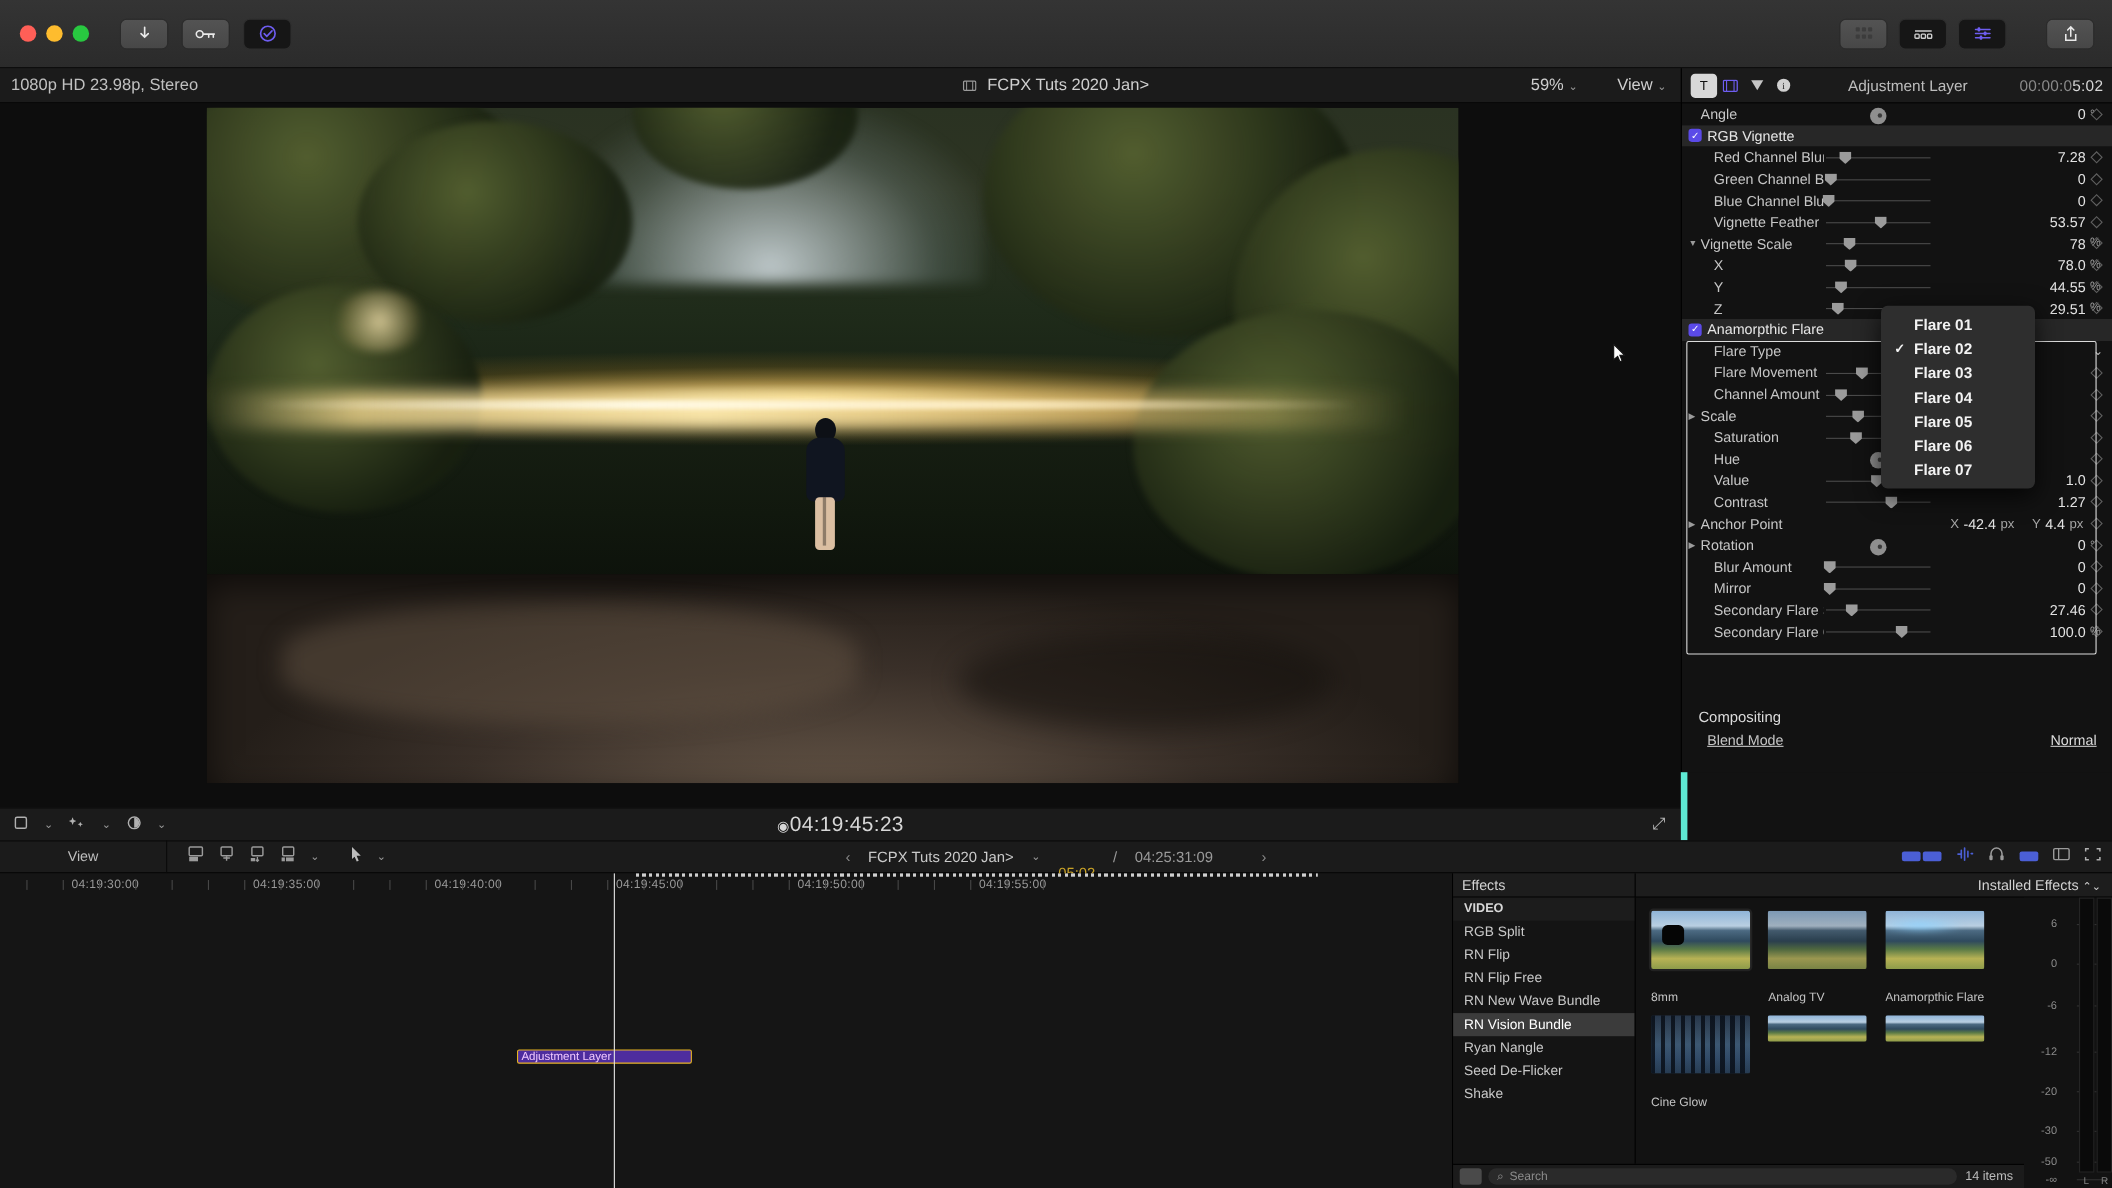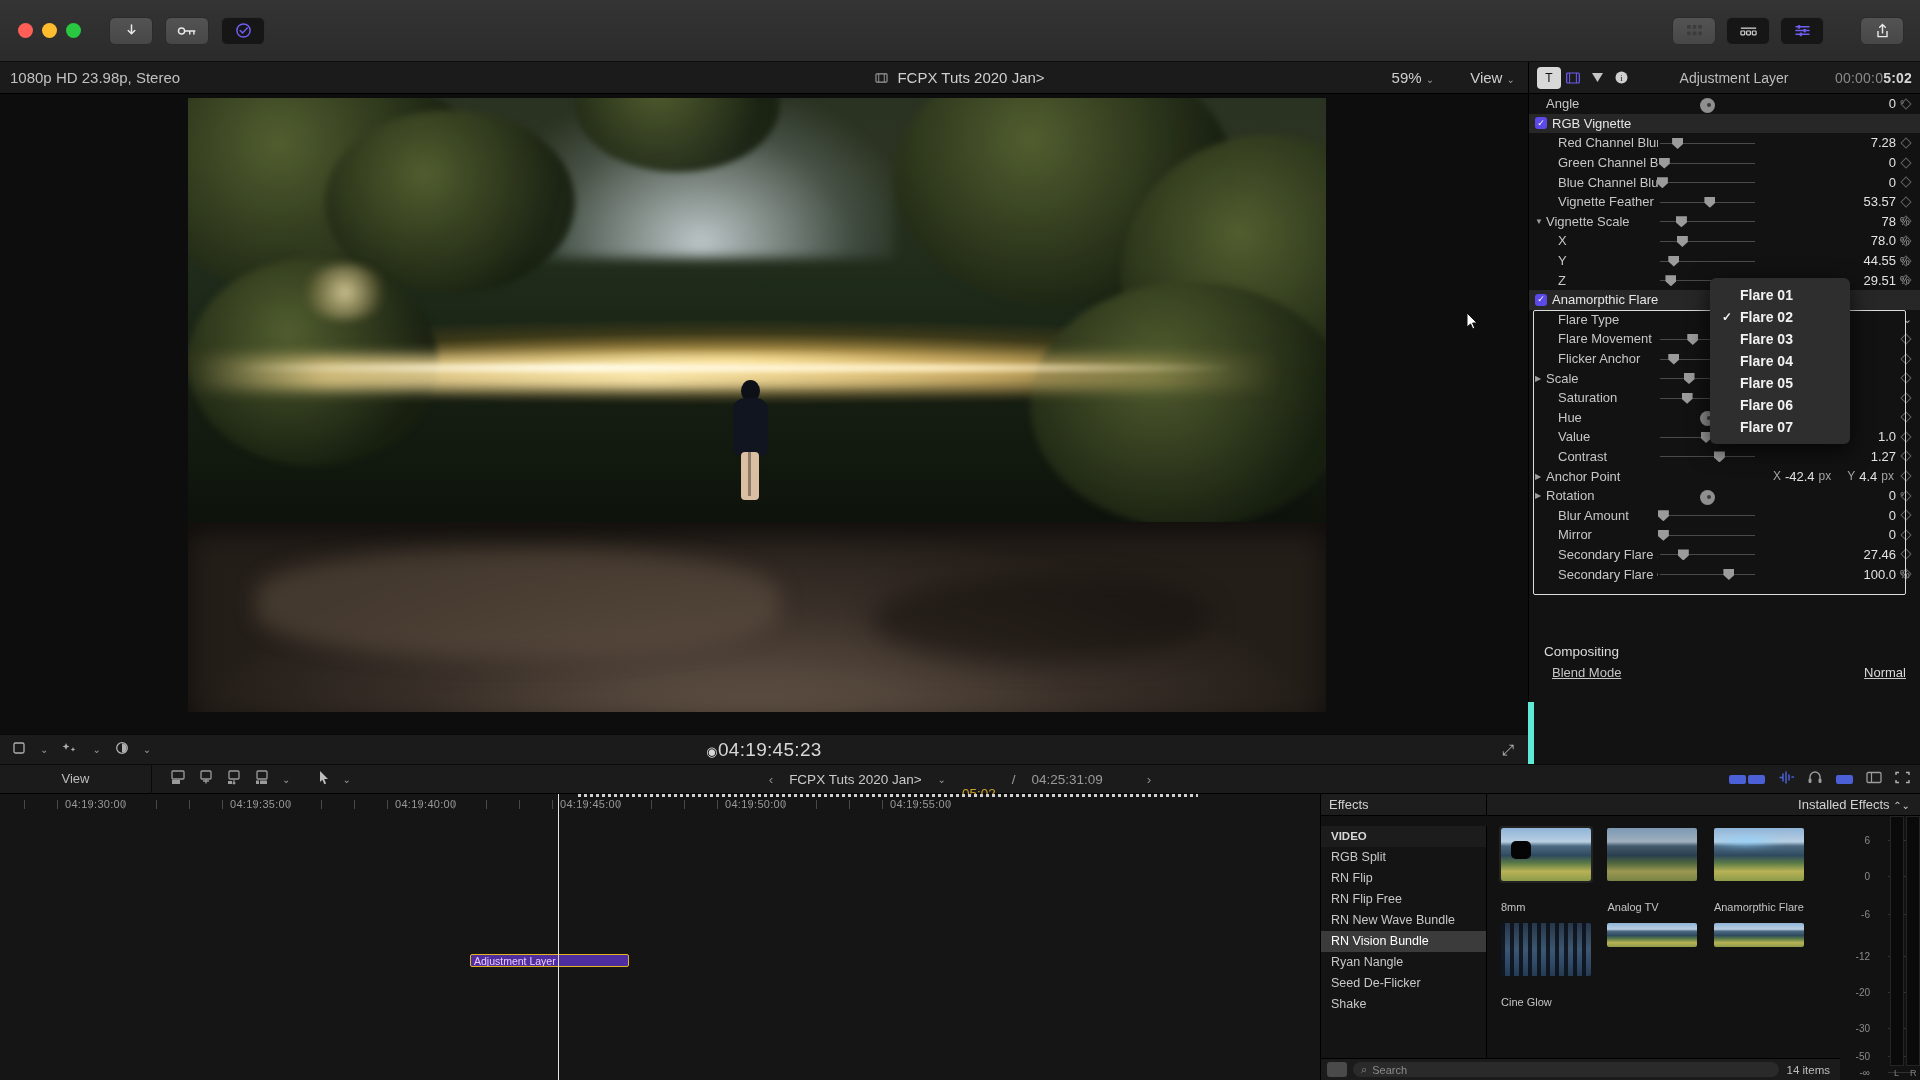--- a/index.html
+++ b/index.html
@@ -131,21 +131,21 @@
   .insp-head {
     height:32px; display:flex; align-items:center; gap:0;
     border-bottom:1px solid #000; background:#1b1b1b; padding:0 8px;
   }
   .itab { width:24px; height:22px; display:flex; align-items:center; justify-content:center;
           border-radius:4px; font-size:12px; color:#b9b9b9; }
   .itab.sel { background:#d8d8d8; color:#111; }
   .itab.blue { color:#6e5df0; }
   .insp-title { flex:1; text-align:center; font-size:14px; color:#bdbdbd; }
   .insp-tc { font-size:14px; color:#8a8a8a; letter-spacing:.2px; }
-  .insp-tc b { color:#d6d6d6; font-weight:700; }
+  .insp-tc b { color:#d6d6d6; font-weight:400; }
 
   .params { position:absolute; top:32px; left:0; right:0; bottom:38px; overflow:hidden; }
   .prow {
     height:19.6px; display:flex; align-items:center; padding-left:6px; font-size:13px;
     color:#c6c6c6; position:relative;
   }
   .prow.section { background:#272727; color:#e6e6e6; }
   .pname { width:112px; flex-shrink:0; white-space:nowrap; overflow:hidden; }
   .pname.ind { padding-left:12px; }
   .cbox {
@@ -235,21 +235,21 @@
   .clip .cname { font-size:11px; color:#c6d8ee; padding:2px 0 2px 4px; }
   .clip .strip { display:flex; height:32px; }
   .clip .strip div { flex:1; background-size:cover; }
   .clip .audio { height:12px; background:#16314f; border-top:1px solid #2a5181; }
 
   
   .fx { position:absolute; top:794px; left:1320px; width:600px; height:286px; background:#121212; border-left:1px solid #000; }
   .fx-head { height:22px; display:flex; align-items:center; background:#1d1d1d; border-bottom:1px solid #000; }
   .fx-head .t1 { width:166px; padding-left:8px; font-size:13px; color:#d2d2d2; border-right:1px solid #000; height:22px; line-height:22px;}
   .fx-head .t2 { flex:1; text-align:right; padding-right:10px; font-size:13px; color:#d2d2d2; }
-  .fx-side { position:absolute; top:32px; left:0; width:166px; bottom:22px; background:#141414; border-right:1px solid #000; overflow:hidden; }
+  .fx-side { position:absolute; top:22px; left:0; width:166px; bottom:22px; background:#141414; border-right:1px solid #000; overflow:hidden; }
   .fx-item { height:21px; line-height:21px; padding-left:10px; font-size:12.5px; color:#c8c8c8; }
   .fx-item.cat { font-weight:bold; font-size:11.5px; color:#d8d8d8; background:#1c1c1c; }
   .fx-item.sel { background:#3b3b3b; color:#fff; }
   .fx-grid { position:absolute; top:22px; left:166px; right:80px; bottom:22px; padding:12px 0 0 14px; }
   .fx-cell { display:inline-block; width:90px; margin:0 12px 10px 0; vertical-align:top; }
   .fx-thumb { width:90px; height:53px; border-radius:2px; overflow:hidden; position:relative; }
   .fx-thumb.sel { outline:2px solid #222; box-shadow:0 0 0 1px #777; }
   .mountain {
     width:100%; height:100%;
     background:linear-gradient(180deg,#8fb4d8 0%,#b9cfe2 26%,#4c6a82 34%,#2f4a5e 52%,#5a7a46 66%,#b7b255 82%,#8d9b4a 100%);
@@ -570,21 +570,21 @@
           <div class="slider">
             <div class="track"></div>
             <div class="knob" style="left:34%"></div>
           </div>
           <span class="pval"></span>
           <span class="punit"></span>
           <span class="kf"></span>
         </div>
         <div class="prow">
           <span class="tri spacer">▶</span>
-          <span class="pname ind">Flicker Anchor</span>
+          <span class="pname ind">Channel Amount</span>
           <div class="slider">
             <div class="track"></div>
             <div class="knob" style="left:14.000000000000002%"></div>
           </div>
           <span class="pval"></span>
           <span class="punit"></span>
           <span class="kf"></span>
         </div>
         <div class="prow">
           <span class="tri">▶</span>

